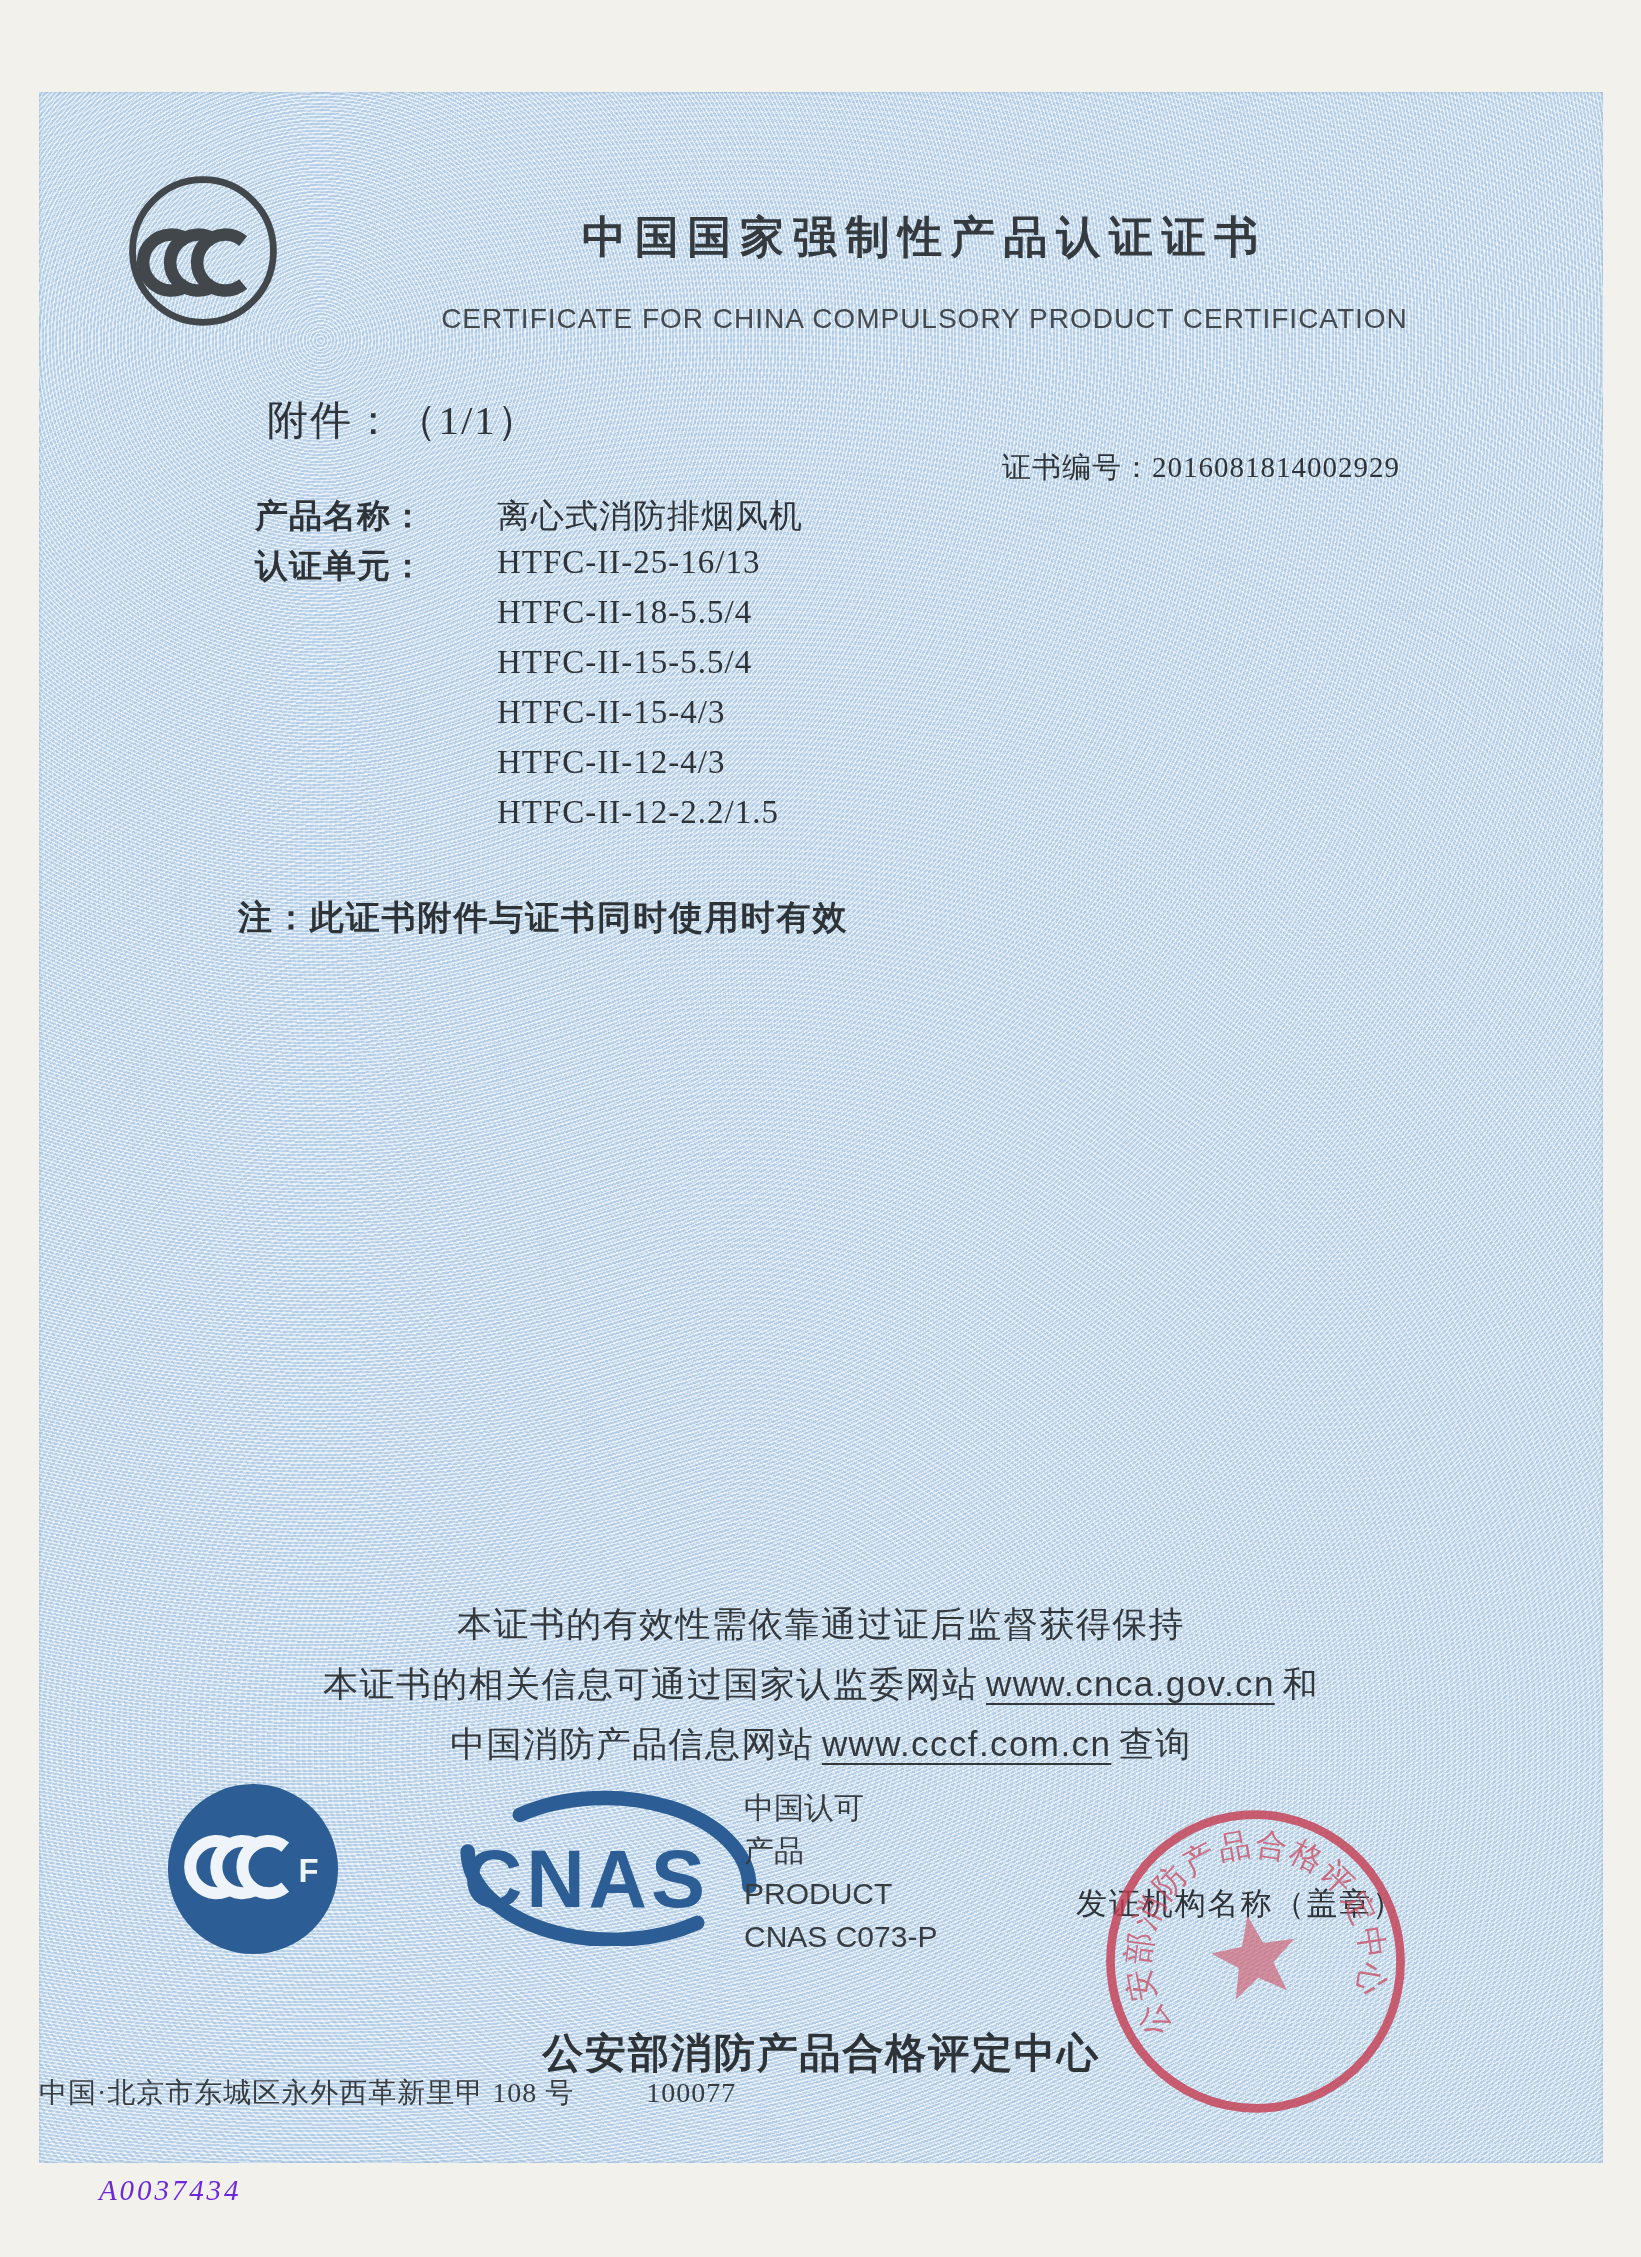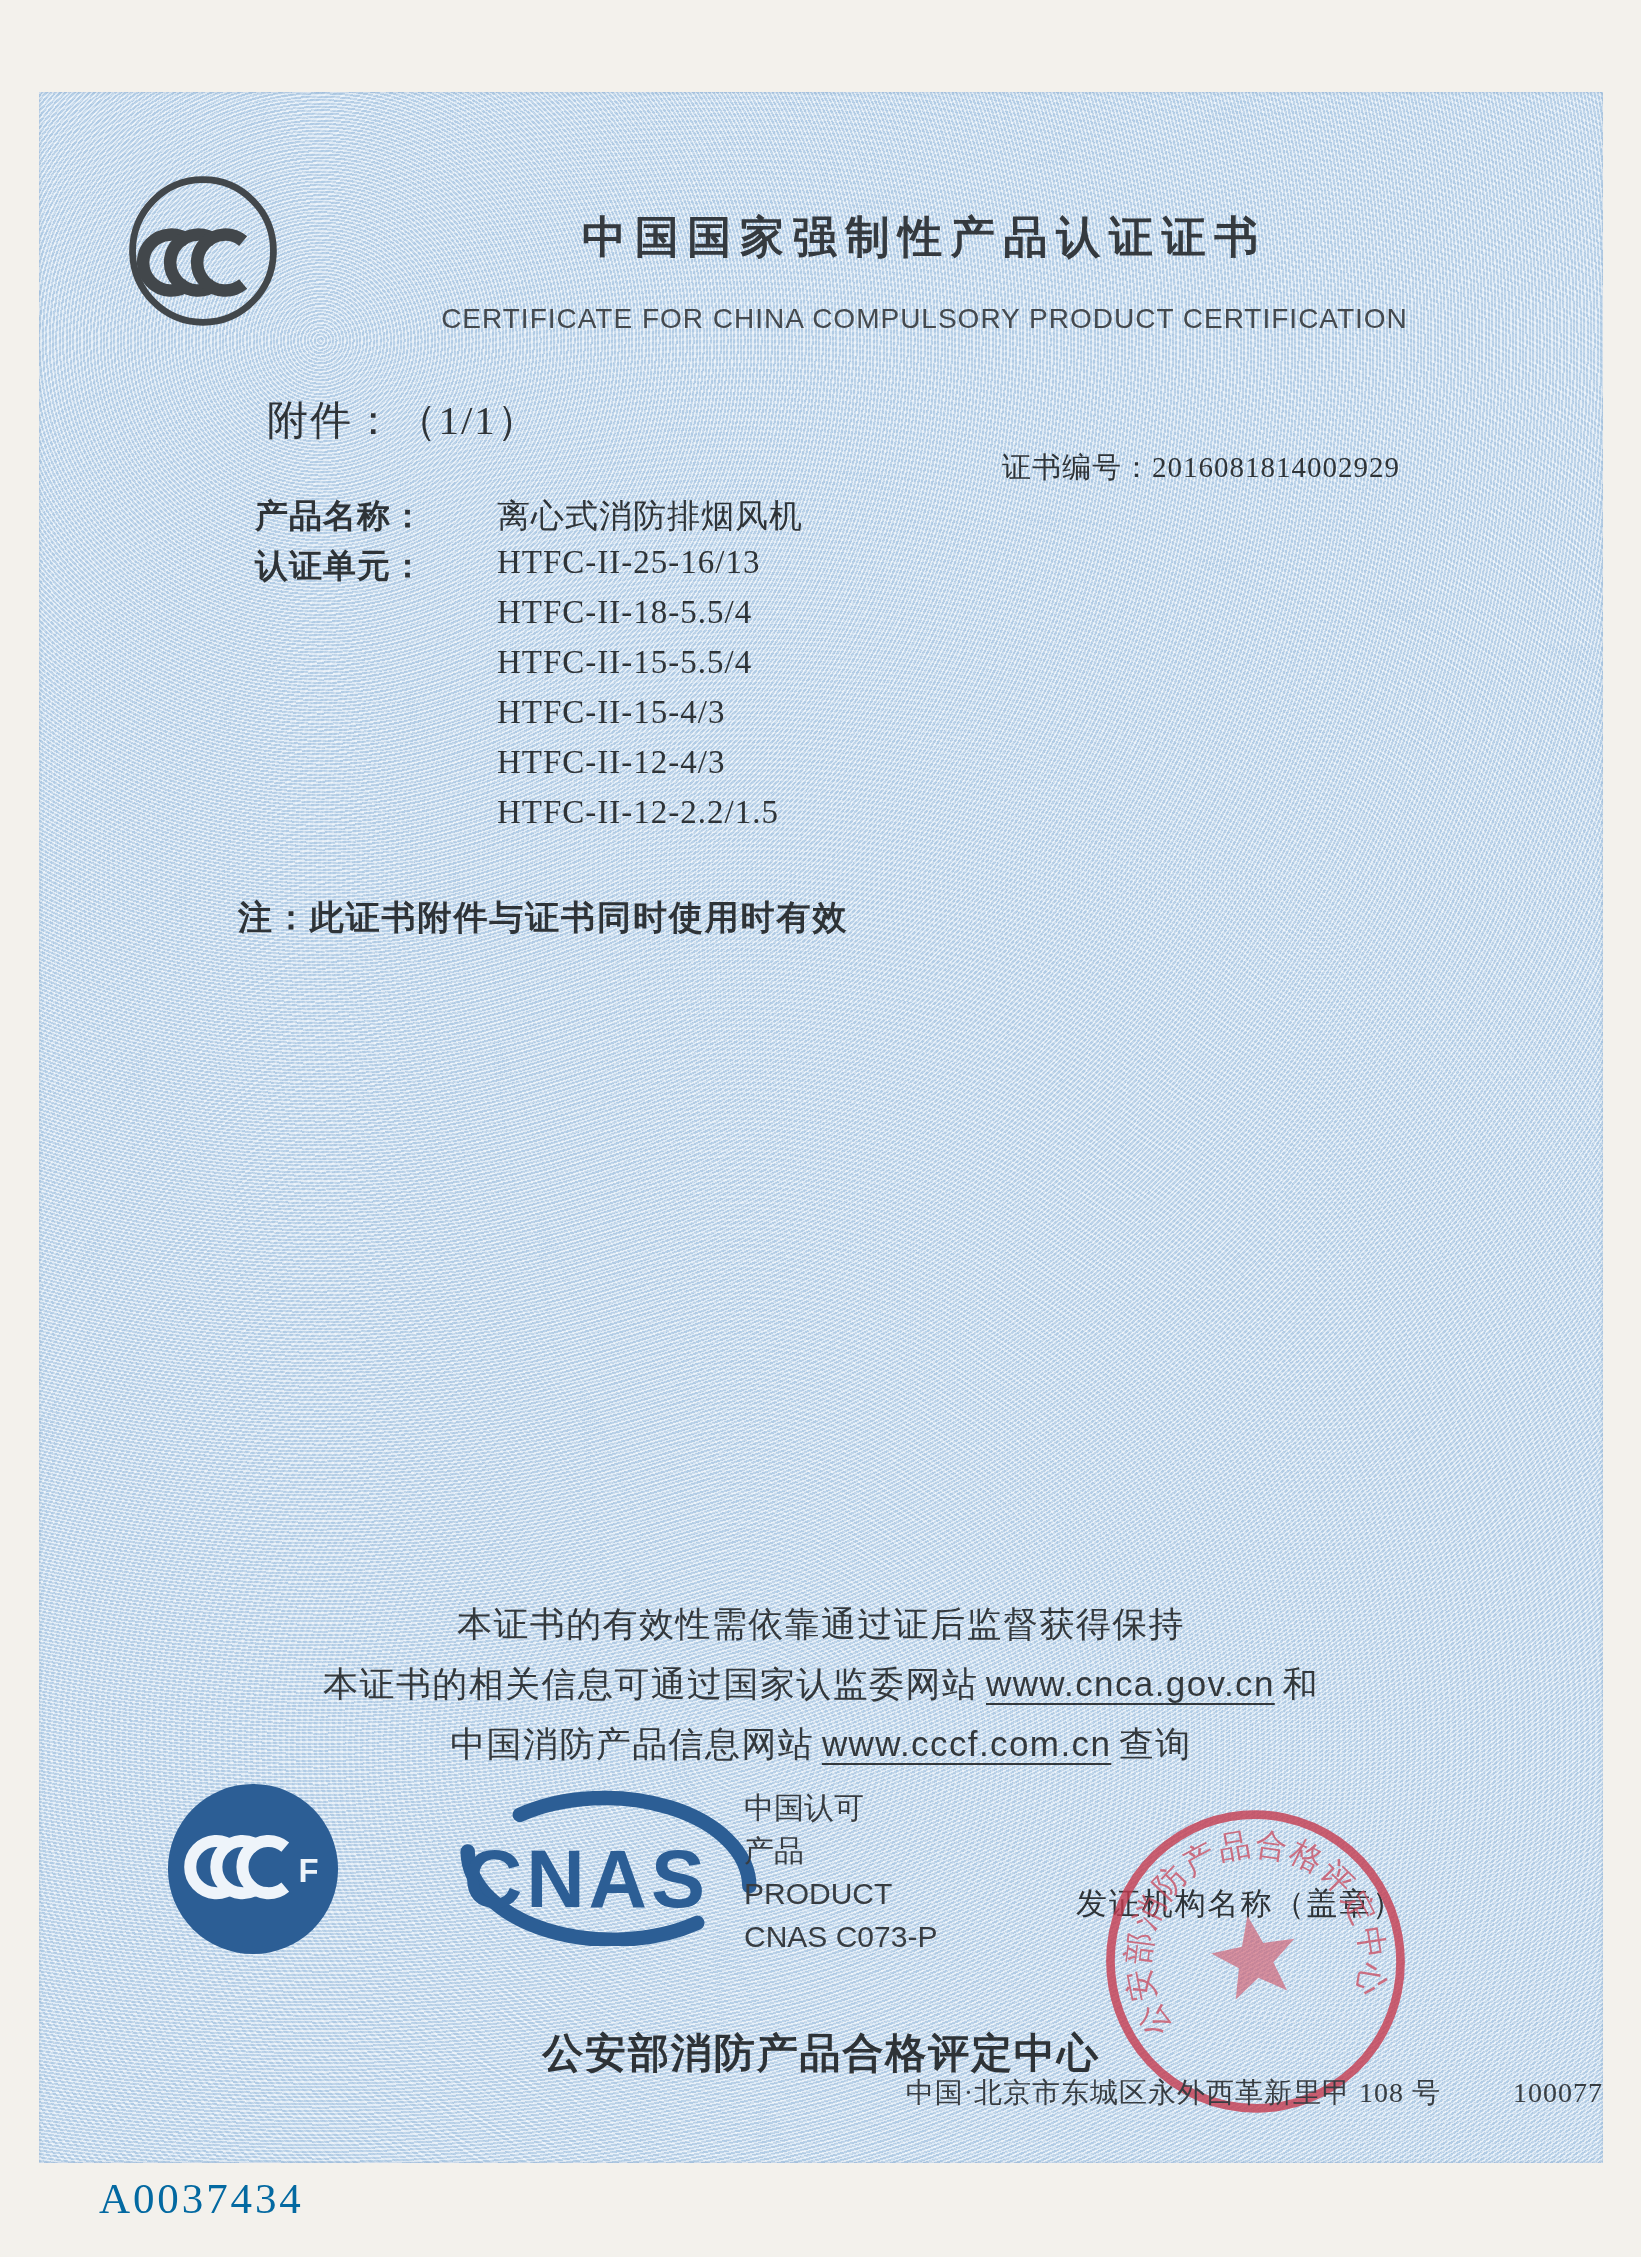--- a/index.html
+++ b/index.html
@@ -58,28 +58,28 @@
     font-family:"Liberation Sans", sans-serif;
     text-decoration:underline; text-underline-offset:6.8px; text-decoration-thickness:1.9px;
     margin:0 7.7px;
   }
 
   .accr { left:705px; top:1694px; line-height:43px; font-size:30px; color:#373c41; }
   .issuer-label { left:1037px; top:1791px; font-size:31px; letter-spacing:1.9px; color:#2e3337; white-space:nowrap; }
 
   .org-name { left:0; top:1934px; width:1564px; text-align:center;
               font-size:41px; font-weight:700; letter-spacing:1.9px; color:#2e3337; }
-  .org-address { left:0; top:1982px; width:1564px; text-align:right;
+  .org-address { left:0; top:1982px; width:1564px; text-align:left;
               font-size:28px; color:#373c41; letter-spacing:1px; }
   .org-address .postcode { display:inline-block; margin-left:72px; }
   .org-web { left:0; top:2022px; width:1564px; text-align:center;
               font-size:30px; color:#33383c; letter-spacing:1px; }
 
-  .serial { left:99px; top:2174px; font-size:43px; letter-spacing:2.9px;
-            color:#0369a1; font-family:"Liberation Serif", serif; }
+  .serial { left:99px; top:2174px; font-size:29px; letter-spacing:2.9px;
+            color:#6d28d9; font-family:"Liberation Serif", serif;font-style:italic; }
 
   .stamp { opacity:.88; }
 </style>
 </head>
 <body>
 
 <div class="sheet">
 
   <svg class="abs" style="left:82px; top:77px;" width="164" height="164" viewBox="0 0 170 170">
     <ellipse cx="85" cy="85" rx="73" ry="74" fill="none" stroke="#42474b" stroke-width="7"></ellipse>

